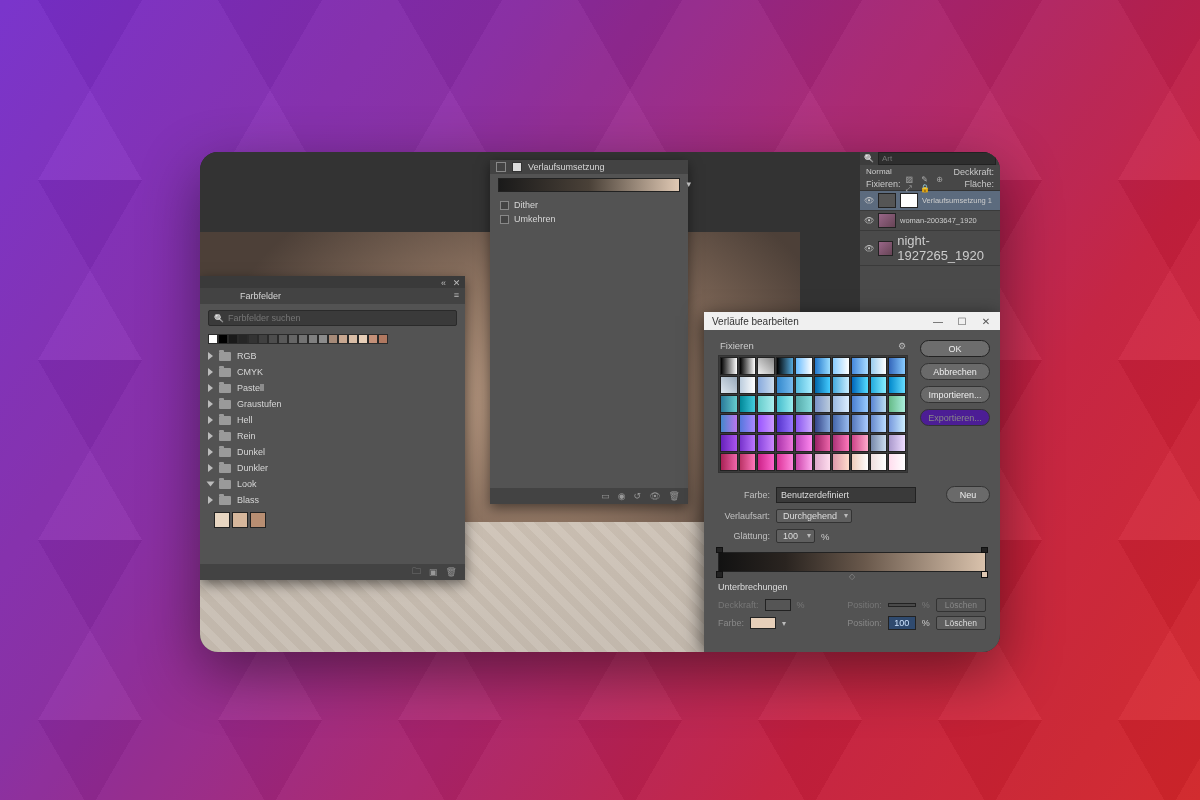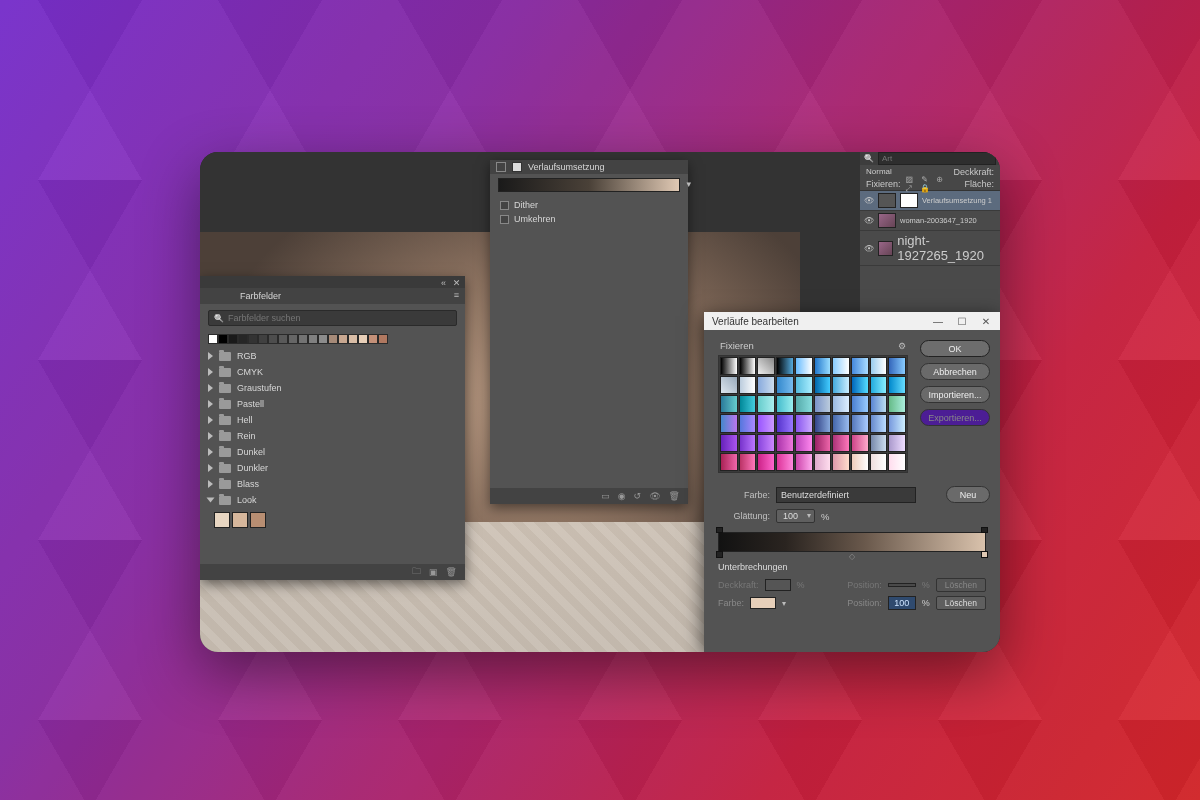--- a/index.html
+++ b/index.html
@@ -232,56 +232,56 @@
                    <span>RGB</span>
         </div>
         <div class="folder-row">
           <span class="tri "></span>
                    <span class="foldericon"></span>
                    <span>CMYK</span>
         </div>
         <div class="folder-row">
           <span class="tri "></span>
                    <span class="foldericon"></span>
+                   <span>Pastell</span>
+        </div>
+        <div class="folder-row">
+          <span class="tri "></span>
+                   <span class="foldericon"></span>
                    <span>Graustufen</span>
         </div>
         <div class="folder-row">
           <span class="tri "></span>
                    <span class="foldericon"></span>
-                   <span>Pastell</span>
-        </div>
-        <div class="folder-row">
-          <span class="tri "></span>
-                   <span class="foldericon"></span>
                    <span>Hell</span>
         </div>
         <div class="folder-row">
           <span class="tri "></span>
                    <span class="foldericon"></span>
                    <span>Rein</span>
         </div>
         <div class="folder-row">
           <span class="tri "></span>
                    <span class="foldericon"></span>
                    <span>Dunkel</span>
         </div>
         <div class="folder-row">
           <span class="tri "></span>
                    <span class="foldericon"></span>
                    <span>Dunkler</span>
         </div>
         <div class="folder-row">
+          <span class="tri open"></span>
+                   <span class="foldericon"></span>
+                   <span>Look</span>
+        </div>
+        <div class="folder-row">
           <span class="tri "></span>
                    <span class="foldericon"></span>
                    <span>Blass</span>
-        </div>
-        <div class="folder-row">
-          <span class="tri open"></span>
-                   <span class="foldericon"></span>
-                   <span>Look</span>
         </div>
         <div class="look-sw">
           <div style="background: rgb(232, 214, 194);"></div>
           <div style="background: rgb(214, 183, 156);"></div>
           <div style="background: rgb(184, 142, 114);"></div>
         </div>
       </div>
     <div class="panel-footer">
       <span>🗀</span>
       <span>▣</span>
@@ -375,20 +375,24 @@
       <div class="btn disabled">Exportieren...</div>
     </div>
 
     <div style="height:6px;"></div>
     <div class="form-row">
       <label>Farbe:</label>
       <input class="text-input" style="width: 140px;" value="Benutzerdefiniert">
       <div class="btn" style="width:44px;margin-left:auto;margin-right:10px;">Neu</div>
     </div>
     <div class="form-row">
+      <label>Verlaufsart:</label>
+      <span class="dropdown">Durchgehend</span>
+    </div>
+    <div class="form-row">
       <label>Glättung:</label>
       <span class="dropdown" style="padding-right:16px;">100</span>
       <span>%</span>
     </div>
 
     <div class="big-grad">
       <span class="opstop" style="left:-3px"></span>
       <span class="opstop" style="right:-3px"></span>
       <span class="colstop" style="left:-3px"></span>
       <span class="colstop sel" style="right:-3px"></span>

